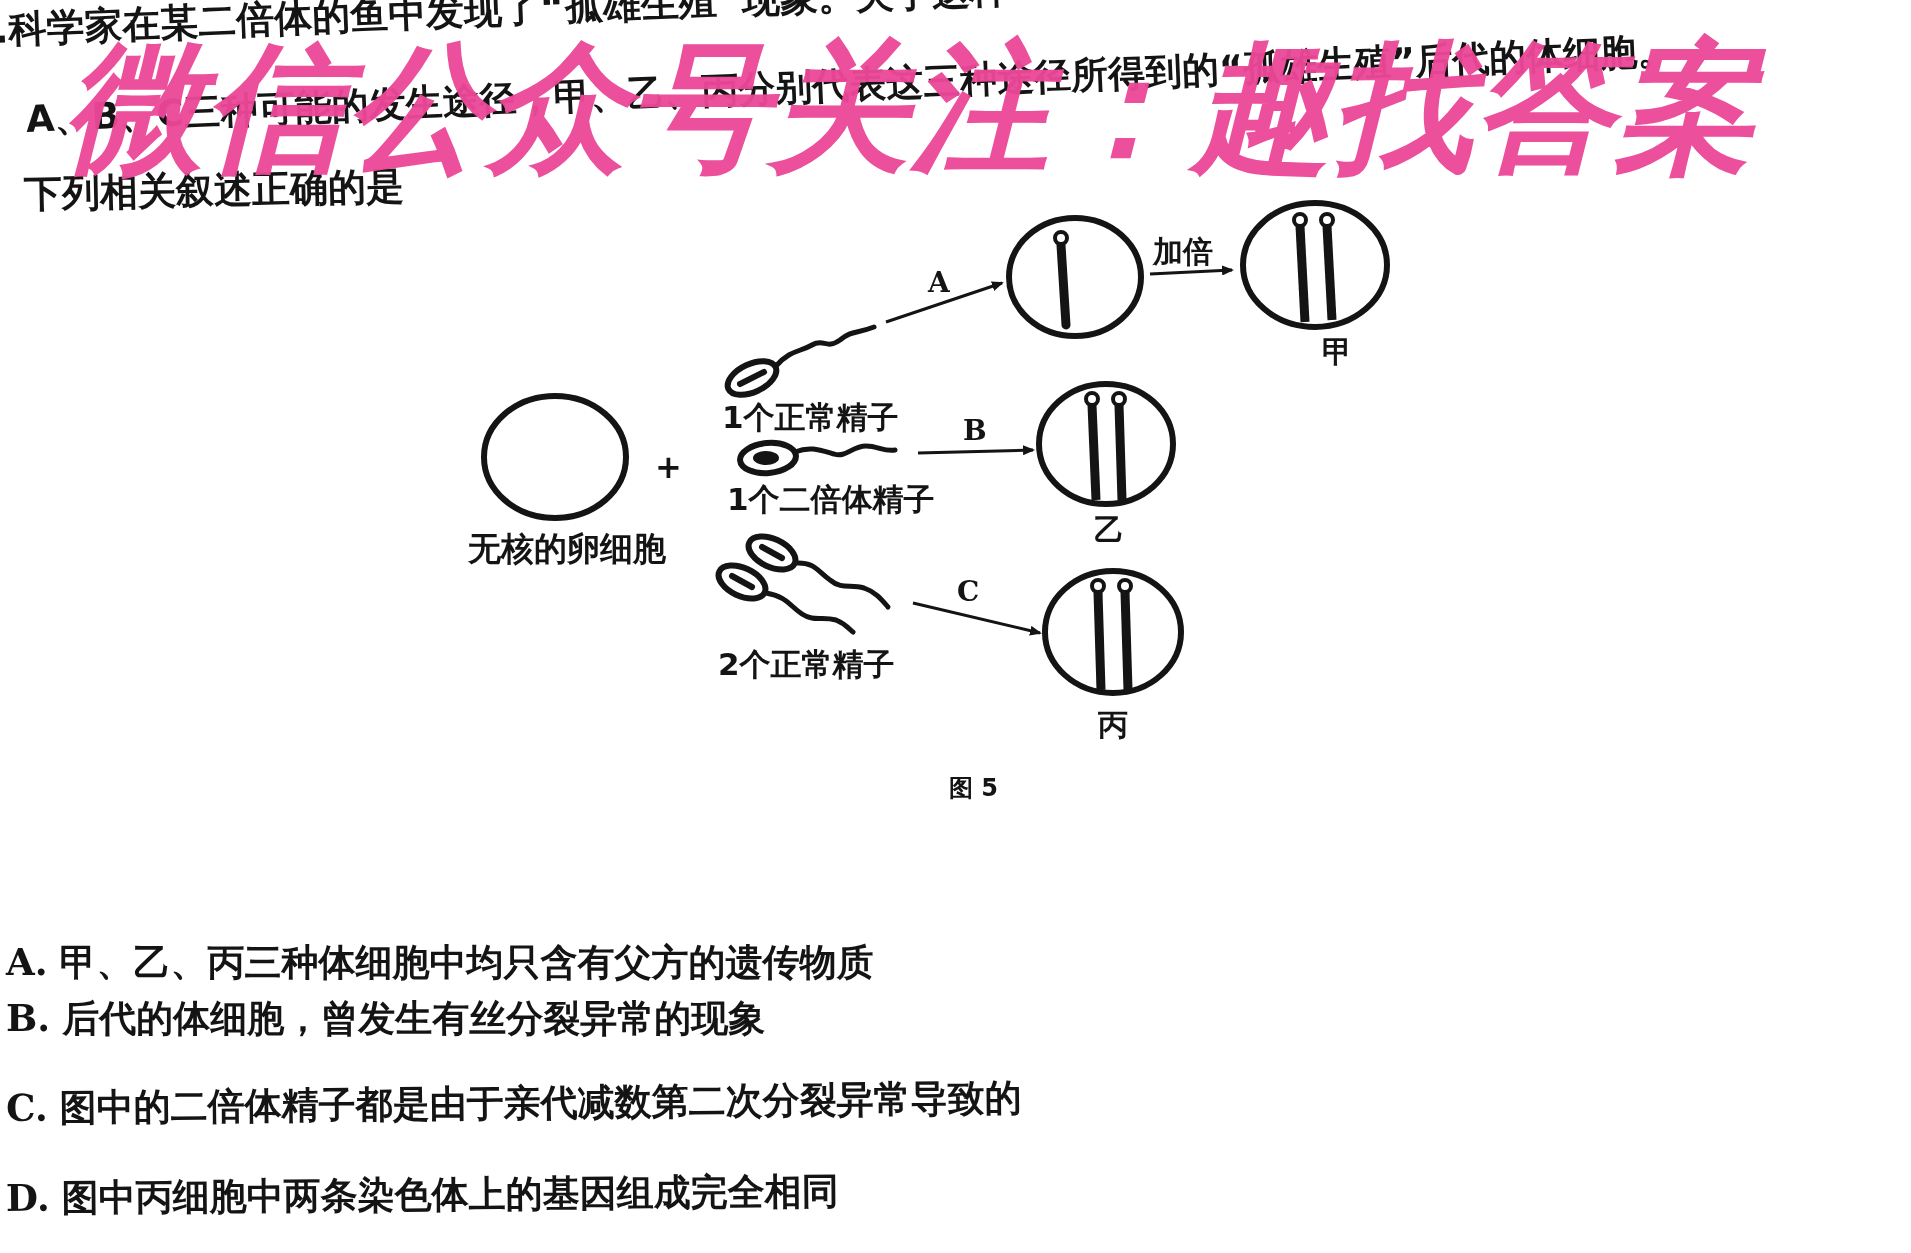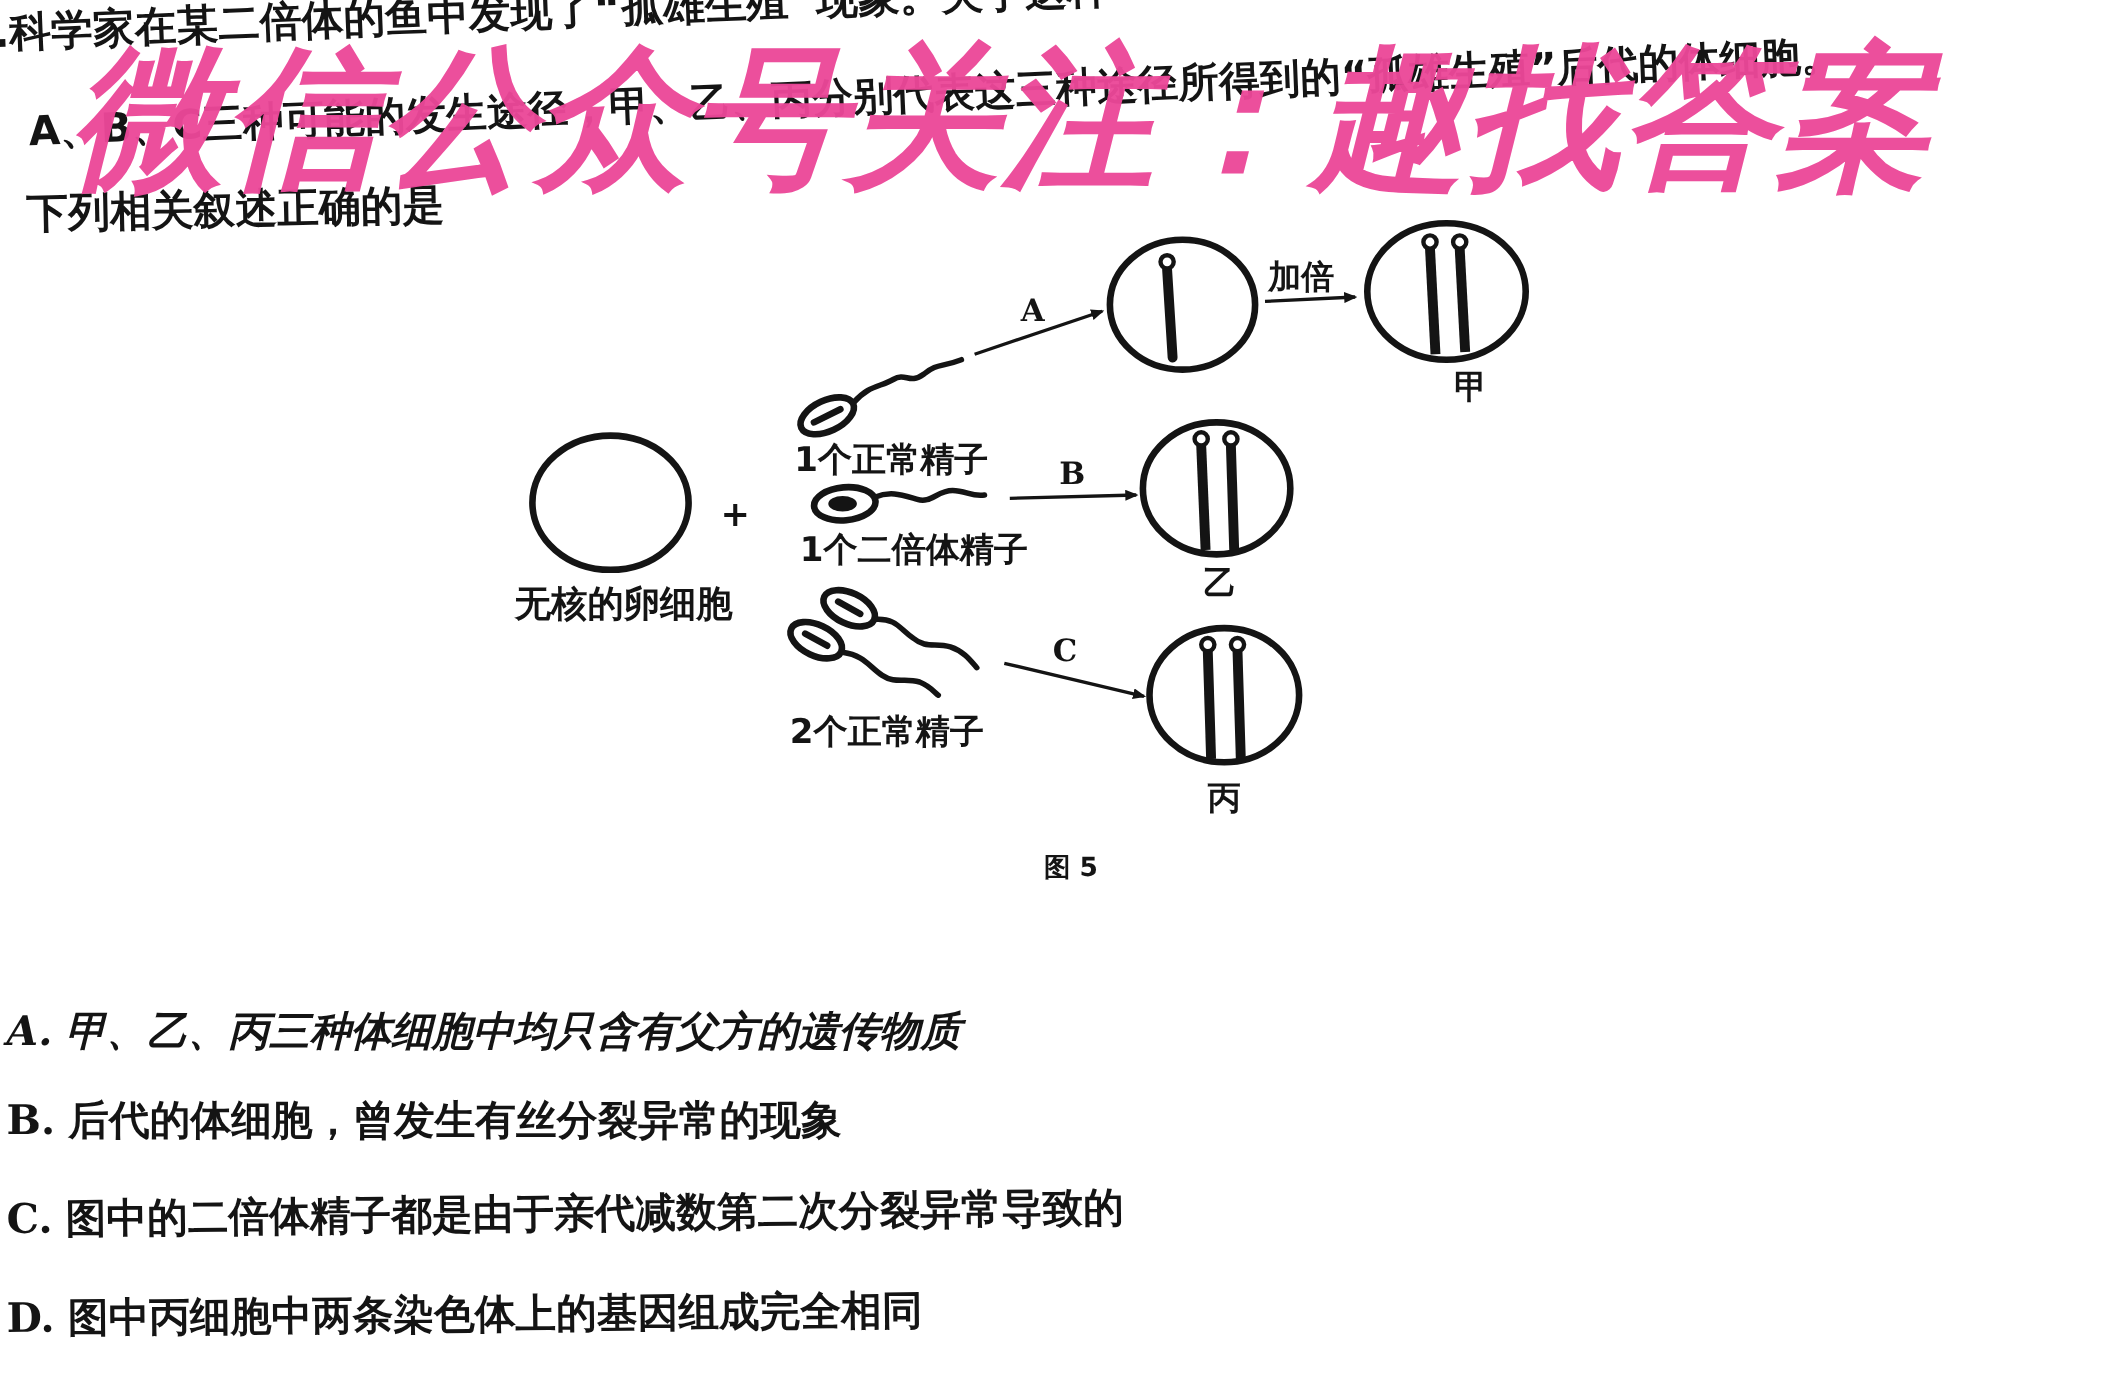--- a/index.html
+++ b/index.html
@@ -118,21 +118,21 @@
     <line x1="1098" y1="592" x2="1101" y2="690" stroke="#141414" stroke-width="9"></line>
     <line x1="1125" y1="592" x2="1128" y2="690" stroke="#141414" stroke-width="9"></line>
     <circle cx="1098" cy="586" r="6" fill="#fff" stroke="#141414" stroke-width="4"></circle>
     <circle cx="1125" cy="586" r="6" fill="#fff" stroke="#141414" stroke-width="4"></circle>
   </g>
   <text x="1098" y="735" font-size="30">丙</text>
 </svg>
 
 <div class="fig-caption">图 5</div>
 
-<div class="opt-line" style="top:915px;font-style:italic;">
+<div class="opt-line" style="top:940px;">
   <span class="opt-letter">A.</span><span>甲、乙、丙三种体细胞中均只含有父方的遗传物质</span>
 </div>
 <div class="opt-line" style="top:996px;">
   <span class="opt-letter">B.</span><span>后代的体细胞，曾发生有丝分裂异常的现象</span>
 </div>
 <div class="opt-line" style="top:1086px; transform: rotate(-0.6deg); transform-origin:left center;">
   <span class="opt-letter">C.</span><span>图中的二倍体精子都是由于亲代减数第二次分裂异常导致的</span>
 </div>
 <div class="opt-line" style="top:1176px; transform: rotate(-0.5deg); transform-origin:left center;">
   <span class="opt-letter">D.</span><span>图中丙细胞中两条染色体上的基因组成完全相同</span>

